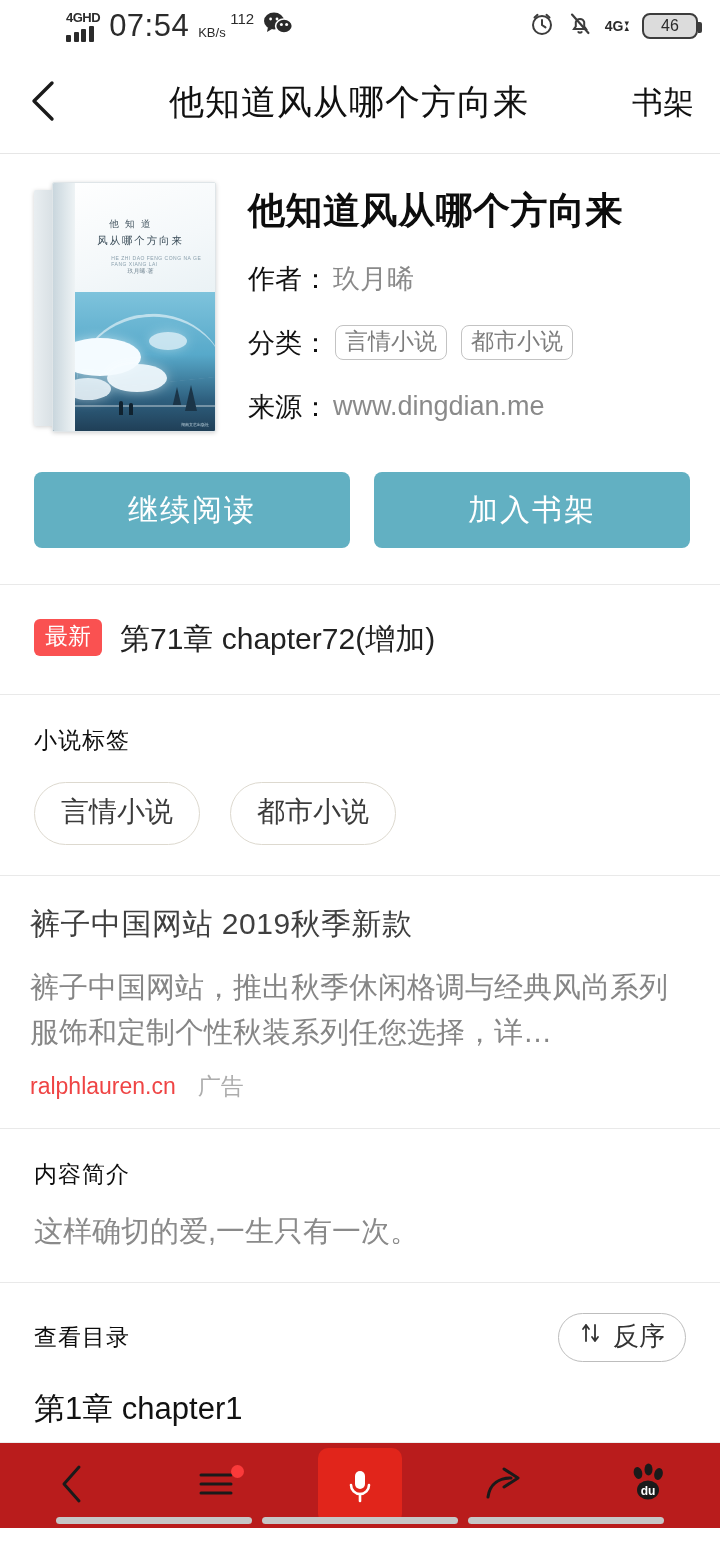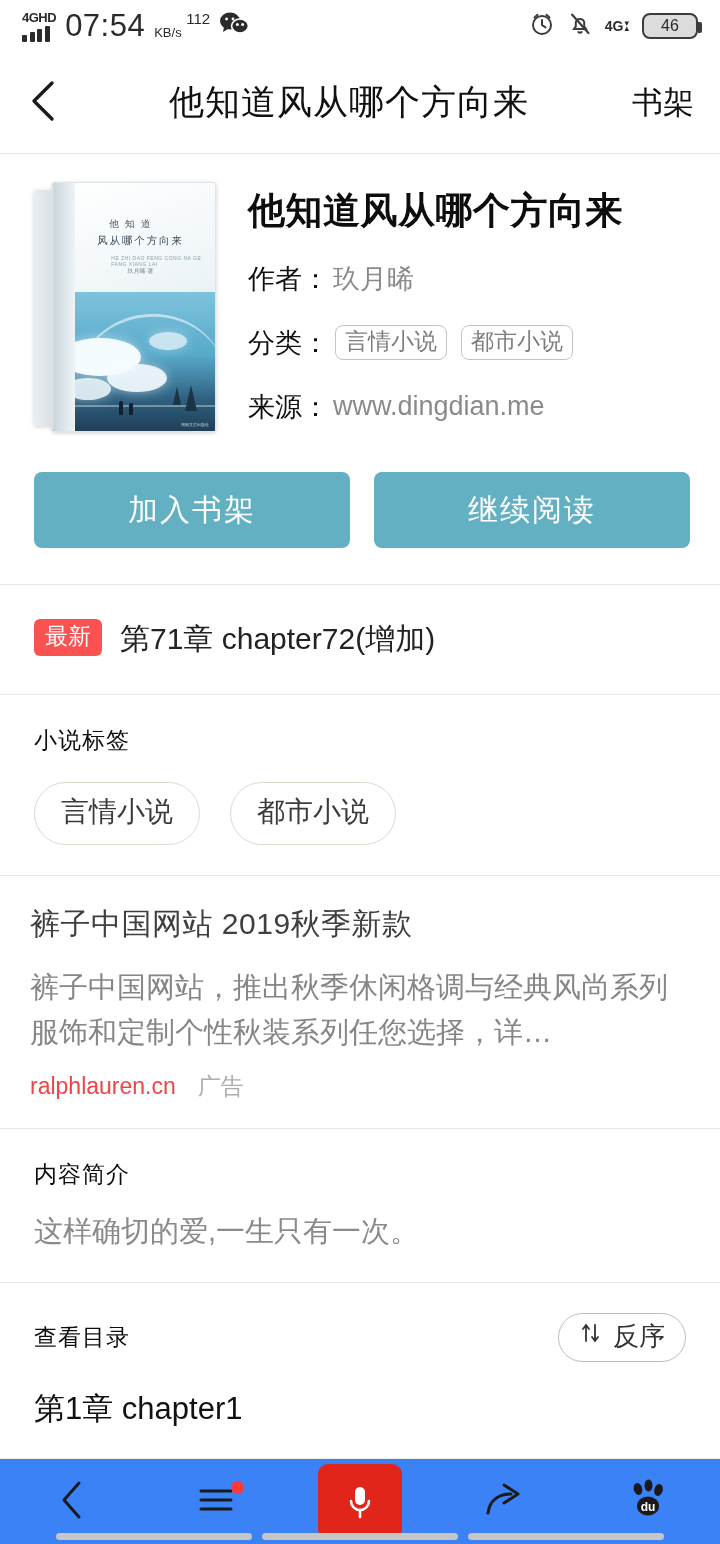--- a/index.html
+++ b/index.html
@@ -10,21 +10,21 @@
     overflow:hidden;
   }
   .phone { position:relative; width:720px; height:1544px; background:#fff; }
 
   
   .statusbar{
     height:52px; display:flex; align-items:center;
     padding:0 22px; background:#fff; color:#2b2b2b;
   }
   .sb-left{ display:flex; align-items:flex-end; gap:9px; flex:1; }
-  .net-stack{ display:flex; flex-direction:column; align-items:flex-start; line-height:1; }
+  .net-stack{ display:flex; flex-direction:column; align-items:flex-start; line-height:1;margin-left:44px; }
   .net-label{ font-size:13px; font-weight:bold; letter-spacing:-.5px; }
   .bars{ display:flex; align-items:flex-end; gap:2.5px; height:16px; margin-top:2px;}
   .bars i{ display:block; width:5px; background:#2b2b2b; border-radius:1px; }
   .bars i:nth-child(1){height:7px}
   .bars i:nth-child(2){height:10px}
   .bars i:nth-child(3){height:13px}
   .bars i:nth-child(4){height:16px}
   .clock{ font-size:31px; letter-spacing:.5px; line-height:1; margin-bottom:1px; }
   .speed{ display:flex; flex-direction:column; line-height:1.05; margin-bottom:2px;}
   .speed .n{ font-size:15px;margin-left:32px; }
@@ -176,22 +176,22 @@
 
   .rev-btn{
     display:flex; align-items:center; gap:10px;
     border:1px solid #bdbdbd; border-radius:26px; padding:5px 20px 7px;
     font-size:26px; color:#333;
   }
   .chapter-item{ padding:26px 34px 0; font-size:31px; color:#111; }
 
   
   .bottombar{
-    position:absolute; left:0; bottom:0; width:720px; height:86px;
-    background:#3b82f6; border-top:1px solid #ededed;
+    position:absolute; left:0; bottom:16px; width:720px; height:86px;
+    background:#b91c1c; border-top:1px solid #ededed;
     display:flex; align-items:center; justify-content:space-around;
   }
   .bb-item{ position:relative; width:120px; height:86px; display:flex; align-items:center; justify-content:center; }
   .menu-dot{
     position:absolute; width:13px; height:13px; background:#fa3a3a;
     border-radius:50%; top:22px; right:32px;
   }
   .mic-btn{
     width:84px; height:76px; background:#e1251b; border-radius:10px;
     display:flex; align-items:center; justify-content:center;
@@ -319,22 +319,22 @@
       </div>
 
       <div class="bi-row">
         <span class="lbl">来源：</span>
         <span class="src-val">www.dingdian.me</span>
       </div>
     </div>
   </div>
 
   <div class="actions">
+    <div class="btn">继续阅读</div>
     <div class="btn">加入书架</div>
-    <div class="btn">继续阅读</div>
   </div>
 
   <div class="divider"></div>
 
   <div class="latest">
     <span class="badge-new">最新</span>
     <span class="latest-text">第71章 chapter72(增加)</span>
   </div>
 
   <div class="divider"></div>

